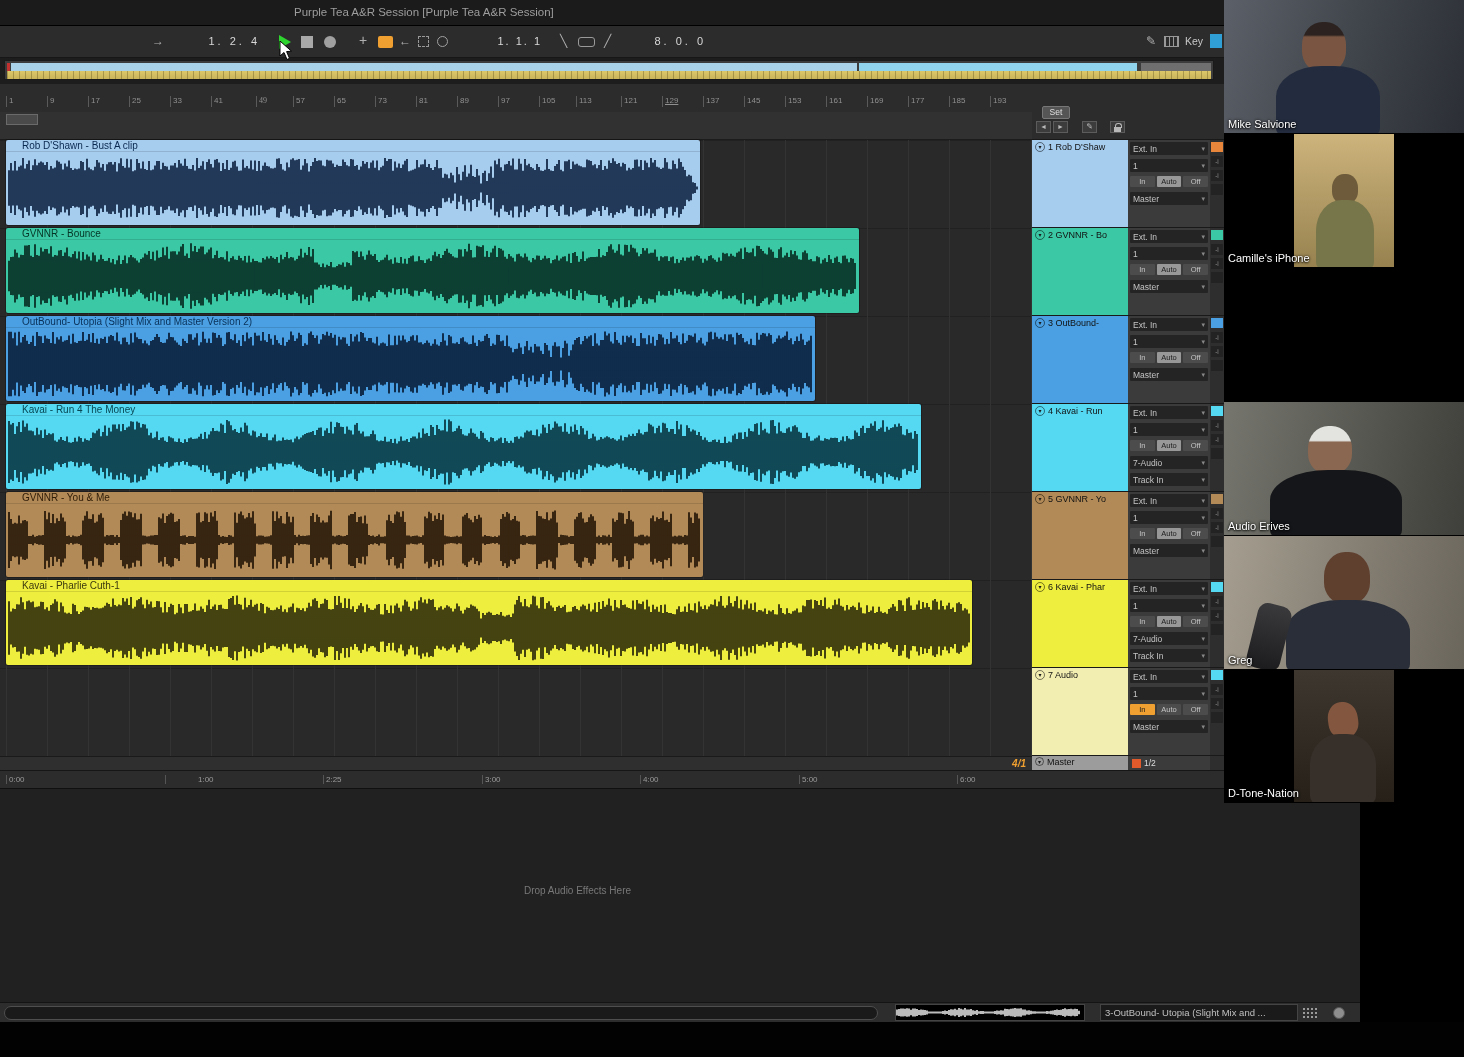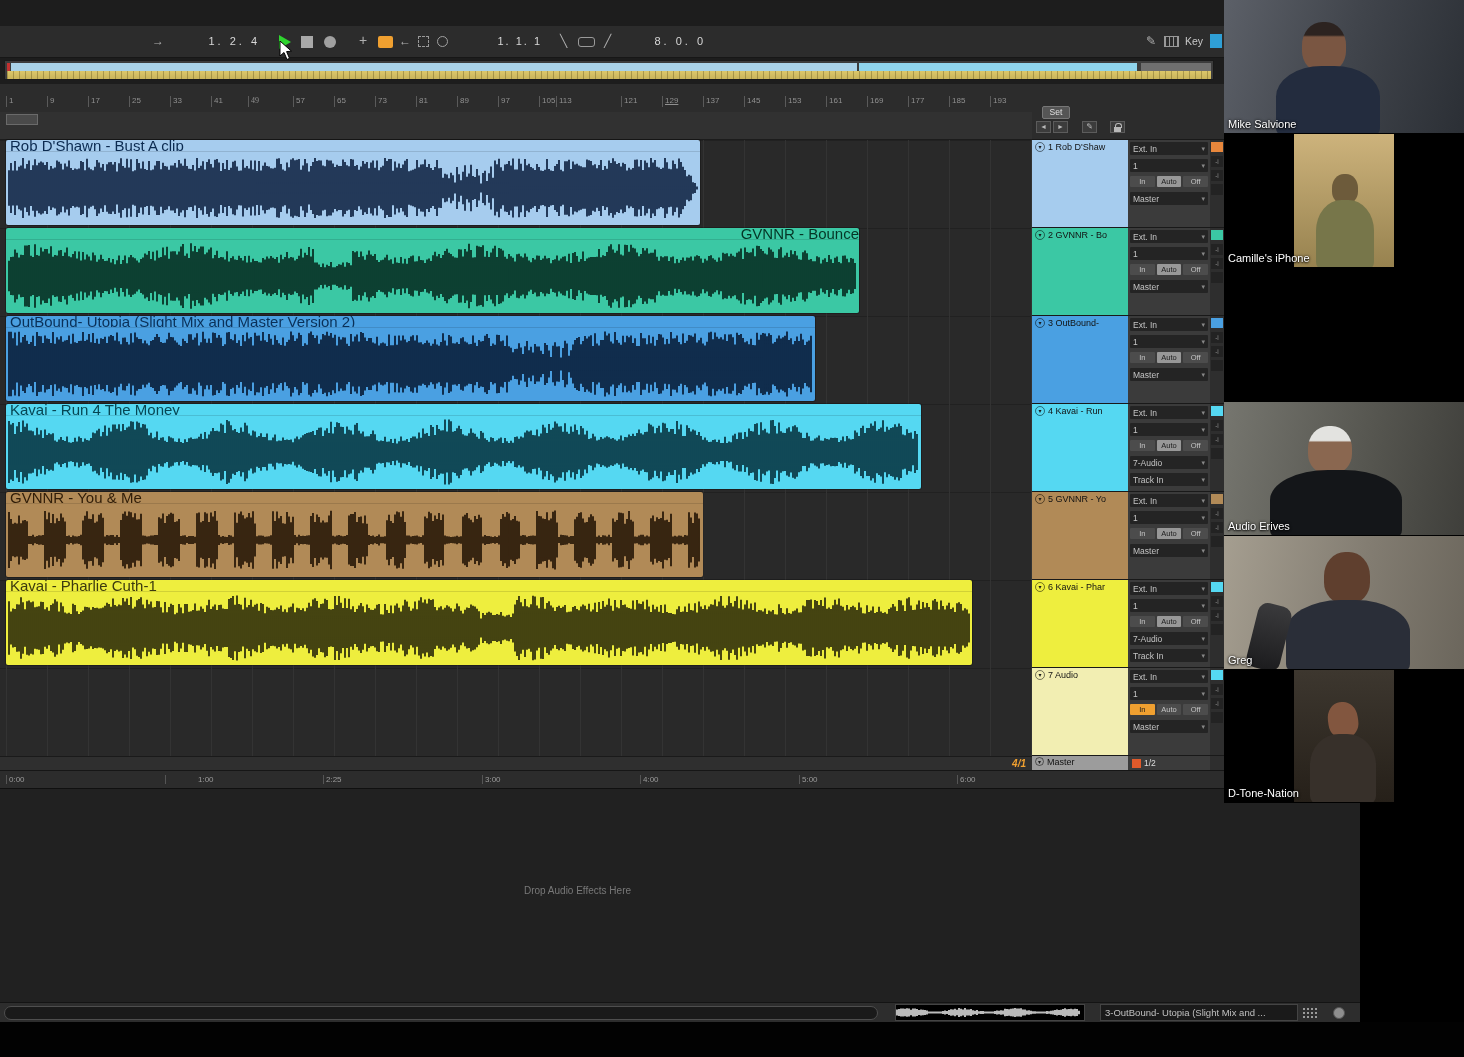--- a/index.html
+++ b/index.html
@@ -49,21 +49,21 @@
 .barlab{position:absolute;top:12px;height:11px;font-size:8px;color:#909090;border-left:1px solid #5a5a5a;padding-left:2px;line-height:10px}
 #scrub{position:absolute;left:0;top:112px;width:1032px;height:28px;background:#313131;border-bottom:1px solid #1c1c1c}
 #loopbrace{position:absolute;left:6px;top:2px;width:32px;height:11px;background:#4a4a4a;border:1px solid #6a6a6a}
 
 
 #clip-grid{position:absolute;left:0;top:140px;width:1032px;height:616px;background-color:#292929;
   background-image:repeating-linear-gradient(90deg,#333 0 1px,transparent 1px 41px),
                    repeating-linear-gradient(180deg,#212121 0 1px,transparent 1px 88px);
   background-position:6px 0}
 .clip{position:absolute;border-radius:2px;overflow:hidden;box-shadow:0 0 0 1px rgba(0,0,0,.25)}
-.clip-title{height:12px;font-size:15px;line-height:12px;padding-left:4px;white-space:nowrap;overflow:hidden;border-bottom:1px solid rgba(0,0,0,.12)}
+.clip-title{height:12px;font-size:10px;line-height:12px;padding-left:16px;white-space:nowrap;overflow:hidden;border-bottom:1px solid rgba(0,0,0,.12)}
 .wavebox{position:absolute;left:2px;top:13px;right:2px;bottom:2px;overflow:hidden}
 
 
 #master-row{position:absolute;left:0;top:756px;width:1032px;height:14px;background:#2f2f2f;border-top:1px solid #1a1a1a}
 #posbadge{position:absolute;right:6px;top:1px;font-size:10px;color:#f0a030;font-style:italic;font-weight:bold}
 #time-ruler{position:absolute;left:0;top:770px;width:1224px;height:18px;background:#2c2c2c;border-top:1px solid #161616}
 .timelab{position:absolute;top:4px;font-size:8px;color:#9a9a9a;border-left:1px solid #555;padding-left:2px;line-height:9px}
 
 
 .thead{position:absolute;left:1032px;width:96px;height:88px;border-bottom:1px solid #191919;padding:2px 0 0 3px;overflow:hidden}
@@ -137,20 +137,23 @@
 .mic{position:absolute;left:28px;top:68px;width:34px;height:66px;background:linear-gradient(#3a3a3c,#1c1c1e);border-radius:10px;transform:rotate(14deg);z-index:2}
 .p5{background:#000}
 .p5 .inner{background:linear-gradient(#3d372f,#262019)}
 .p5 .sil::before{left:34px;top:32px;width:30px;height:36px;background:#82563f;transform:rotate(-8deg)}
 .p5 .sil::after{left:16px;top:64px;width:66px;height:70px;background:#37302a}
 </style>
 </head>
 <body>
 
 <div id="daw">
+  <div id="titlebar">
+    <span id="wtitle">Purple Tea A&amp;R Session [Purple Tea A&amp;R Session]</span>
+  </div>
 
   <div id="transport">
     <span class="ticon" id="follow">→</span>
     <span id="posdisp">1. 2. 4</span>
     <span id="playbtn"></span>
     <span id="stopbtn"></span>
     <span id="recbtn"></span>
     <span class="ticon" id="plusbtn">+</span>
     <span id="odub"></span>
     <span class="ticon" id="backarr">←</span>
@@ -175,29 +178,29 @@
     <div id="ov-bottom"></div>
   </div>
 
   <div id="bar-ruler">
       <span class="barlab" style="left: 6px;">1</span>
       <span class="barlab" style="left: 47px;">9</span>
       <span class="barlab" style="left: 88px;">17</span>
       <span class="barlab" style="left: 129px;">25</span>
       <span class="barlab" style="left: 170px;">33</span>
       <span class="barlab" style="left: 211px;">41</span>
-      <span class="barlab" style="left: 248px; font-family: Liberation Serif, serif;">49</span>
+      <span class="barlab" style="left: 256px; font-family: Liberation Serif, serif;">49</span>
       <span class="barlab" style="left: 293px;">57</span>
       <span class="barlab" style="left: 334px;">65</span>
       <span class="barlab" style="left: 375px;">73</span>
       <span class="barlab" style="left: 416px;">81</span>
       <span class="barlab" style="left: 457px;">89</span>
       <span class="barlab" style="left: 498px;">97</span>
       <span class="barlab" style="left: 539px;">105</span>
-      <span class="barlab" style="left: 556px;">113</span>
+      <span class="barlab" style="left: 576px;">113</span>
       <span class="barlab" style="left: 621px;">121</span>
       <span class="barlab" style="left: 662px; text-decoration: underline;">129</span>
       <span class="barlab" style="left: 703px;">137</span>
       <span class="barlab" style="left: 744px;">145</span>
       <span class="barlab" style="left: 785px;">153</span>
       <span class="barlab" style="left: 826px;">161</span>
       <span class="barlab" style="left: 867px;">169</span>
       <span class="barlab" style="left: 908px;">177</span>
       <span class="barlab" style="left: 949px;">185</span>
       <span class="barlab" style="left: 990px;">193</span>
@@ -210,21 +213,21 @@
   <div id="clip-rows">
       <div class="clip" style="left: 6px; top: 140px; width: 694px; height: 85px; background: rgb(166, 204, 238);">
         <div class="clip-title" style="color: rgb(11, 42, 80);">Rob D'Shawn - Bust A clip</div>
         <div class="wavebox">
           <svg width="690" height="70" style="display:block">
             <path d="M1 17.3V52.7M3 10.0V60.0M5 17.4V52.6M7 8.1V61.9M9 17.5V52.5M11 13.8V56.2M13 12.4V57.6M15 5.0V65.0M17 15.5V54.5M19 11.1V58.9M21 7.6V62.4M23 16.9V53.1M25 12.2V57.8M27 6.2V63.8M29 12.3V57.7M31 9.8V60.2M33 8.5V61.5M35 9.6V60.4M37 12.0V58.0M39 8.9V61.1M41 16.8V53.2M43 13.1V56.9M45 15.5V54.5M47 14.5V55.5M49 7.5V62.5M51 8.8V61.2M53 10.8V59.2M55 16.6V53.4M57 10.5V59.5M59 13.5V56.5M61 7.6V62.4M63 14.9V55.1M65 17.0V53.0M67 15.6V54.4M69 16.3V53.7M71 15.6V54.4M73 7.9V62.1M75 9.0V61.0M77 17.2V52.8M79 5.8V64.2M81 14.6V55.4M83 16.3V53.7M85 17.3V52.7M87 13.8V56.2M89 7.1V62.9M91 9.6V60.4M93 14.5V55.5M95 11.1V58.9M97 17.8V52.2M99 11.2V58.8M101 9.2V60.8M103 9.0V61.0M105 11.6V58.4M107 9.1V60.9M109 18.4V51.6M111 10.2V59.8M113 5.3V64.7M115 13.1V56.9M117 14.8V55.2M119 5.7V64.3M121 14.6V55.4M123 6.3V63.7M125 18.2V51.8M127 17.3V52.7M129 6.1V63.9M131 9.9V60.1M133 15.5V54.5M135 8.6V61.4M137 16.1V53.9M139 17.1V52.9M141 8.1V61.9M143 17.3V52.7M145 16.5V53.5M147 12.5V57.5M149 8.1V61.9M151 8.0V62.0M153 16.2V53.8M155 9.8V60.2M157 13.1V56.9M159 13.5V56.5M161 16.8V53.2M163 12.6V57.4M165 12.4V57.6M167 9.9V60.1M169 14.4V55.6M171 7.1V62.9M173 10.5V59.5M175 12.8V57.2M177 5.7V64.3M179 13.1V56.9M181 15.8V54.2M183 15.9V54.1M185 12.0V58.0M187 17.6V52.4M189 5.1V64.9M191 15.0V55.0M193 12.7V57.3M195 8.3V61.7M197 16.5V53.5M199 9.0V61.0M201 6.2V63.8M203 10.9V59.1M205 14.4V55.6M207 6.8V63.2M209 6.1V63.9M211 9.6V60.4M213 18.0V52.0M215 10.0V60.0M217 16.1V53.9M219 7.0V63.0M221 17.0V53.0M223 14.8V55.2M225 8.8V61.2M227 7.7V62.3M229 13.5V56.5M231 17.8V52.2M233 17.4V52.6M235 6.6V63.4M237 14.8V55.2M239 13.1V56.9M241 15.5V54.5M243 7.6V62.4M245 16.4V53.6M247 7.5V62.5M249 17.9V52.1M251 8.1V61.9M253 17.6V52.4M255 12.7V57.3M257 9.5V60.5M259 13.1V56.9M261 13.5V56.5M263 15.2V54.8M265 15.4V54.6M267 14.8V55.2M269 5.8V64.2M271 5.2V64.8M273 10.9V59.1M275 16.4V53.6M277 17.8V52.2M279 9.6V60.4M281 14.3V55.7M283 6.6V63.4M285 5.3V64.7M287 7.2V62.8M289 6.7V63.3M291 5.9V64.1M293 16.8V53.2M295 12.5V57.5M297 5.9V64.1M299 10.2V59.8M301 18.4V51.6M303 13.0V57.0M305 9.0V61.0M307 5.0V65.0M309 8.1V61.9M311 7.3V62.7M313 7.6V62.4M315 12.6V57.4M317 13.3V56.7M319 6.7V63.3M321 7.4V62.6M323 7.6V62.4M325 10.5V59.5M327 13.9V56.1M329 11.7V58.3M331 13.1V56.9M333 12.9V57.1M335 6.4V63.6M337 8.9V61.1M339 12.3V57.7M341 13.2V56.8M343 6.0V64.0M345 6.4V63.6M347 12.9V57.1M349 12.1V57.9M351 16.8V53.2M353 13.4V56.6M355 8.0V62.0M357 10.7V59.3M359 9.0V61.0M361 15.3V54.7M363 9.4V60.6M365 7.6V62.4M367 14.8V55.2M369 7.5V62.5M371 17.3V52.7M373 14.2V55.8M375 12.7V57.3M377 5.0V65.0M379 8.0V62.0M381 5.9V64.1M383 6.1V63.9M385 17.7V52.3M387 8.6V61.4M389 14.6V55.4M391 10.5V59.5M393 15.1V54.9M395 11.6V58.4M397 7.8V62.2M399 6.1V63.9M401 18.3V51.7M403 17.6V52.4M405 16.8V53.2M407 15.7V54.3M409 7.0V63.0M411 14.3V55.7M413 11.6V58.4M415 11.2V58.8M417 6.6V63.4M419 13.9V56.1M421 10.9V59.1M423 15.1V54.9M425 17.0V53.0M427 14.1V55.9M429 7.0V63.0M431 15.3V54.7M433 15.0V55.0M435 24.8V45.2M437 20.7V49.3M439 21.4V48.6M441 25.3V44.7M443 19.8V50.2M445 22.3V47.7M447 29.5V40.5M449 13.9V56.1M451 21.2V48.8M453 27.3V42.7M455 18.7V51.3M457 12.3V57.7M459 23.8V46.2M461 20.4V49.6M463 11.8V58.2M465 23.0V47.0M467 24.1V45.9M469 16.0V54.0M471 22.6V47.4M473 30.5V39.5M475 20.0V50.0M477 17.7V52.3M479 28.1V41.9M481 20.2V49.8M483 13.5V56.5M485 24.7V45.3M487 7.5V62.5M489 11.2V58.8M491 5.8V64.2M493 14.3V55.7M495 17.8V52.2M497 11.6V58.4M499 11.0V59.0M501 7.9V62.1M503 12.5V57.5M505 5.5V64.5M507 16.4V53.6M509 16.4V53.6M511 5.7V64.3M513 10.7V59.3M515 17.7V52.3M517 5.9V64.1M519 12.2V57.8M521 10.8V59.2M523 14.0V56.0M525 15.2V54.8M527 17.1V52.9M529 10.9V59.1M531 14.1V55.9M533 17.4V52.6M535 18.0V52.0M537 16.8V53.2M539 6.0V64.0M541 16.1V53.9M543 17.6V52.4M545 18.0V52.0M547 13.0V57.0M549 11.0V59.0M551 7.1V62.9M553 16.8V53.2M555 18.3V51.7M557 8.3V61.7M559 8.2V61.8M561 6.8V63.2M563 15.9V54.1M565 8.6V61.4M567 11.5V58.5M569 10.7V59.3M571 12.5V57.5M573 13.3V56.7M575 14.2V55.8M577 14.2V55.8M579 6.4V63.6M581 7.2V62.8M583 7.9V62.1M585 12.3V57.7M587 11.2V58.8M589 15.3V54.7M591 11.9V58.1M593 6.9V63.1M595 17.0V53.0M597 13.1V56.9M599 15.8V54.2M601 7.5V62.5M603 10.1V59.9M605 5.2V64.8M607 8.2V61.8M609 10.9V59.1M611 10.0V60.0M613 13.4V56.6M615 9.8V60.2M617 11.1V58.9M619 17.5V52.5M621 14.8V55.2M623 16.4V53.6M625 14.9V55.1M627 6.7V63.3M629 6.6V63.4M631 13.5V56.5M633 6.9V63.1M635 16.9V53.1M637 7.5V62.5M639 9.7V60.3M641 14.3V55.7M643 5.0V65.0M645 9.6V60.4M647 6.9V63.1M649 13.8V56.2M651 14.4V55.6M653 16.1V53.9M655 14.7V55.3M657 4.9V65.1M659 9.2V60.8M661 15.7V54.3M663 16.2V53.8M665 7.5V62.5M667 11.0V59.0M669 15.4V54.6M671 5.5V64.5M673 9.0V61.0M675 13.7V56.3M677 17.0V53.0M679 23.2V46.8M681 21.7V48.3M683 22.8V47.2M685 29.3V40.7M687 30.1V39.9M689 33.5V36.5" stroke="#0c1f3e" stroke-width="1.7" fill="none"></path>
           </svg>
         </div>
       </div>
       <div class="clip" style="left: 6px; top: 228px; width: 853px; height: 85px; background: rgb(59, 200, 164);">
-        <div class="clip-title" style="color: rgb(5, 53, 38); text-align: right;">GVNNR - Bounce</div>
+        <div class="clip-title" style="color: rgb(5, 53, 38);">GVNNR - Bounce</div>
         <div class="wavebox">
           <svg width="849" height="70" style="display:block">
             <path d="M1 19.7V50.3M3 16.1V53.9M5 15.7V54.3M7 8.4V61.6M9 11.7V58.3M11 16.6V53.4M13 13.8V56.2M15 14.1V55.9M17 4.4V65.6M19 4.4V65.6M21 3.9V66.1M23 14.7V55.3M25 16.1V53.9M27 3.2V66.8M29 14.1V55.9M31 14.7V55.3M33 6.6V63.4M35 10.5V59.5M37 8.1V61.9M39 8.0V62.0M41 12.6V57.4M43 5.3V64.7M45 15.8V54.2M47 14.1V55.9M49 14.5V55.5M51 9.4V60.6M53 9.1V60.9M55 15.0V55.0M57 11.6V58.4M59 6.4V63.6M61 15.3V54.7M63 16.2V53.8M65 13.1V56.9M67 10.2V59.8M69 17.5V52.5M71 10.6V59.4M73 19.5V50.5M75 10.9V59.1M77 18.5V51.5M79 13.5V56.5M81 15.4V54.6M83 19.5V50.5M85 11.5V58.5M87 14.2V55.8M89 20.8V49.2M91 18.6V51.4M93 13.8V56.2M95 18.0V52.0M97 19.9V50.1M99 19.7V50.3M101 17.1V52.9M103 21.4V48.6M105 18.0V52.0M107 23.2V46.8M109 19.2V50.8M111 14.5V55.5M113 23.1V46.9M115 18.9V51.1M117 14.4V55.6M119 22.2V47.8M121 16.3V53.7M123 14.1V55.9M125 16.3V53.7M127 17.3V52.7M129 19.6V50.4M131 21.5V48.5M133 18.0V52.0M135 16.5V53.5M137 12.6V57.4M139 13.7V56.3M141 10.1V59.9M143 17.9V52.1M145 10.7V59.3M147 19.5V50.5M149 9.6V60.4M151 16.8V53.2M153 16.1V53.9M155 6.5V63.5M157 14.3V55.7M159 5.7V64.3M161 17.7V52.3M163 10.4V59.6M165 10.2V59.8M167 10.2V59.8M169 13.4V56.6M171 10.5V59.5M173 5.4V64.6M175 2.9V67.1M177 14.8V55.2M179 12.4V57.6M181 16.9V53.1M183 2.2V67.8M185 10.3V59.7M187 5.0V65.0M189 10.9V59.1M191 7.8V62.2M193 5.4V64.6M195 5.4V64.6M197 13.2V56.8M199 11.6V58.4M201 8.5V61.5M203 6.5V63.5M205 17.2V52.8M207 14.0V56.0M209 9.7V60.3M211 17.0V53.0M213 16.0V54.0M215 16.2V53.8M217 18.6V51.4M219 10.2V59.8M221 20.6V49.4M223 17.0V53.0M225 15.3V54.7M227 18.5V51.5M229 18.9V51.1M231 14.7V55.3M233 16.9V53.1M235 19.5V50.5M237 14.9V55.1M239 21.4V48.6M241 14.8V55.2M243 21.3V48.7M245 17.8V52.2M247 20.1V49.9M249 20.1V49.9M251 21.3V48.7M253 21.6V48.4M255 17.0V53.0M257 18.5V51.5M259 15.5V54.5M261 17.6V52.4M263 14.9V55.1M265 16.7V53.3M267 18.0V52.0M269 16.0V54.0M271 21.7V48.3M273 13.8V56.2M275 18.2V51.8M277 16.0V54.0M279 11.0V59.0M281 17.2V52.8M283 16.1V53.9M285 16.6V53.4M287 19.4V50.6M289 17.9V52.1M291 14.7V55.3M293 7.7V62.3M295 16.5V53.5M297 11.7V58.3M299 14.1V55.9M301 5.9V64.1M303 15.6V54.4M305 8.0V62.0M307 21.5V48.5M309 21.6V48.4M311 23.4V46.6M313 25.9V44.1M315 22.4V47.6M317 26.3V43.7M319 23.8V46.2M321 24.9V45.1M323 21.0V49.0M325 26.2V43.8M327 26.3V43.7M329 24.9V45.1M331 23.2V46.8M333 23.8V46.2M335 21.6V48.4M337 25.8V44.2M339 21.2V48.8M341 22.0V48.0M343 24.2V45.8M345 10.0V60.0M347 11.3V58.7M349 10.2V59.8M351 16.1V53.9M353 10.6V59.4M355 15.3V54.7M357 18.7V51.3M359 13.7V56.3M361 9.6V60.4M363 13.4V56.6M365 15.0V55.0M367 13.0V57.0M369 19.0V51.0M371 21.0V49.0M373 19.3V50.7M375 18.7V51.3M377 16.5V53.5M379 13.7V56.3M381 19.3V50.7M383 18.3V51.7M385 22.7V47.3M387 16.4V53.6M389 21.6V48.4M391 22.0V48.0M393 15.9V54.1M395 22.5V47.5M397 17.8V52.2M399 22.7V47.3M401 17.1V52.9M403 15.3V54.7M405 14.4V55.6M407 20.4V49.6M409 20.3V49.7M411 15.2V54.8M413 18.9V51.1M415 19.2V50.8M417 21.9V48.1M419 18.4V51.6M421 17.6V52.4M423 20.1V49.9M425 14.3V55.7M427 10.8V59.2M429 15.3V54.7M431 13.0V57.0M433 17.0V53.0M435 14.0V56.0M437 10.1V59.9M439 7.7V62.3M441 11.8V58.2M443 12.9V57.1M445 15.3V54.7M447 16.4V53.6M449 16.7V53.3M451 8.3V61.7M453 8.6V61.4M455 15.5V54.5M457 8.0V62.0M459 10.4V59.6M461 2.7V67.3M463 8.9V61.1M465 16.4V53.6M467 16.2V53.8M469 4.8V65.2M471 5.4V64.6M473 5.9V64.1M475 4.3V65.7M477 15.7V54.3M479 9.9V60.1M481 15.9V54.1M483 11.6V58.4M485 7.4V62.6M487 4.7V65.3M489 16.1V53.9M491 6.9V63.1M493 7.7V62.3M495 9.5V60.5M497 15.8V54.2M499 17.8V52.2M501 13.1V56.9M503 15.2V54.8M505 16.7V53.3M507 20.5V49.5M509 13.2V56.8M511 12.7V57.3M513 15.2V54.8M515 16.4V53.6M517 12.5V57.5M519 15.8V54.2M521 19.5V50.5M523 21.3V48.7M525 17.0V53.0M527 18.4V51.6M529 14.4V55.6M531 14.8V55.2M533 19.1V50.9M535 17.6V52.4M537 14.8V55.2M539 17.4V52.6M541 17.1V52.9M543 22.2V47.8M545 18.9V51.1M547 18.3V51.7M549 14.4V55.6M551 19.5V50.5M553 17.4V52.6M555 15.8V54.2M557 15.2V54.8M559 20.2V49.8M561 12.7V57.3M563 22.1V47.9M565 12.1V57.9M567 11.0V59.0M569 15.1V54.9M571 20.7V49.3M573 17.9V52.1M575 10.6V59.4M577 20.1V49.9M579 17.5V52.5M581 16.6V53.4M583 16.0V54.0M585 16.1V53.9M587 16.1V53.9M589 15.8V54.2M591 8.0V62.0M593 16.2V53.8M595 14.3V55.7M597 14.9V55.1M599 11.0V59.0M601 5.3V64.7M603 3.2V66.8M605 8.6V61.4M607 11.8V58.2M609 9.8V60.2M611 3.3V66.7M613 13.5V56.5M615 14.4V55.6M617 3.7V66.3M619 4.0V66.0M621 10.8V59.2M623 3.7V66.3M625 6.8V63.2M627 7.6V62.4M629 11.5V58.5M631 15.3V54.7M633 12.9V57.1M635 7.1V62.9M637 9.6V60.4M639 7.2V62.8M641 12.4V57.6M643 11.8V58.2M645 11.7V58.3M647 8.5V61.5M649 15.7V54.3M651 19.8V50.2M653 15.3V54.7M655 16.2V53.8M657 15.2V54.8M659 15.3V54.7M661 20.0V50.0M663 16.3V53.7M665 15.6V54.4M667 22.2V47.8M669 18.1V51.9M671 21.8V48.2M673 19.0V51.0M675 16.4V53.6M677 19.8V50.2M679 16.4V53.6M681 16.8V53.2M683 15.5V54.5M685 19.5V50.5M687 15.4V54.6M689 14.3V55.7M691 15.0V55.0M693 17.6V52.4M695 21.8V48.2M697 17.8V52.2M699 19.6V50.4M701 14.9V55.1M703 14.3V55.7M705 17.3V52.7M707 18.8V51.2M709 20.8V49.2M711 16.5V53.5M713 19.7V50.3M715 11.7V58.3M717 12.7V57.3M719 12.2V57.8M721 15.2V54.8M723 12.7V57.3M725 14.7V55.3M727 15.8V54.2M729 11.8V58.2M731 10.5V59.5M733 7.4V62.6M735 17.9V52.1M737 6.4V63.6M739 10.9V59.1M741 11.7V58.3M743 11.2V58.8M745 7.5V62.5M747 15.2V54.8M749 4.8V65.2M751 5.0V65.0M753 8.1V61.9M755 10.1V59.9M757 12.4V57.6M759 13.6V56.4M761 6.4V63.6M763 8.6V61.4M765 10.7V59.3M767 16.8V53.2M769 16.9V53.1M771 8.3V61.7M773 6.2V63.8M775 16.5V53.5M777 14.4V55.6M779 11.8V58.2M781 16.0V54.0M783 9.3V60.7M785 13.3V56.7M787 10.1V59.9M789 14.4V55.6M791 18.2V51.8M793 18.8V51.2M795 11.3V58.7M797 9.6V60.4M799 12.2V57.8M801 18.8V51.2M803 17.9V52.1M805 20.3V49.7M807 20.3V49.7M809 15.2V54.8M811 16.3V53.7M813 22.5V47.5M815 18.7V51.3M817 17.2V52.8M819 21.1V48.9M821 14.1V55.9M823 18.2V51.8M825 22.0V48.0M827 16.7V53.3M829 15.6V54.4M831 21.1V48.9M833 22.3V47.7M835 14.8V55.2M837 14.4V55.6M839 17.7V52.3M841 21.3V48.7M843 16.9V53.1M845 17.8V52.2M847 22.0V48.0" stroke="#05281e" stroke-width="1.7" fill="none"></path>
           </svg>
         </div>
       </div>
       <div class="clip" style="left: 6px; top: 316px; width: 809px; height: 85px; background: rgb(74, 160, 226);">
         <div class="clip-title" style="color: rgb(10, 48, 88);">OutBound- Utopia (Slight Mix and Master Version 2)</div>
         <div class="wavebox">
           <svg width="805" height="70" style="display:block">

